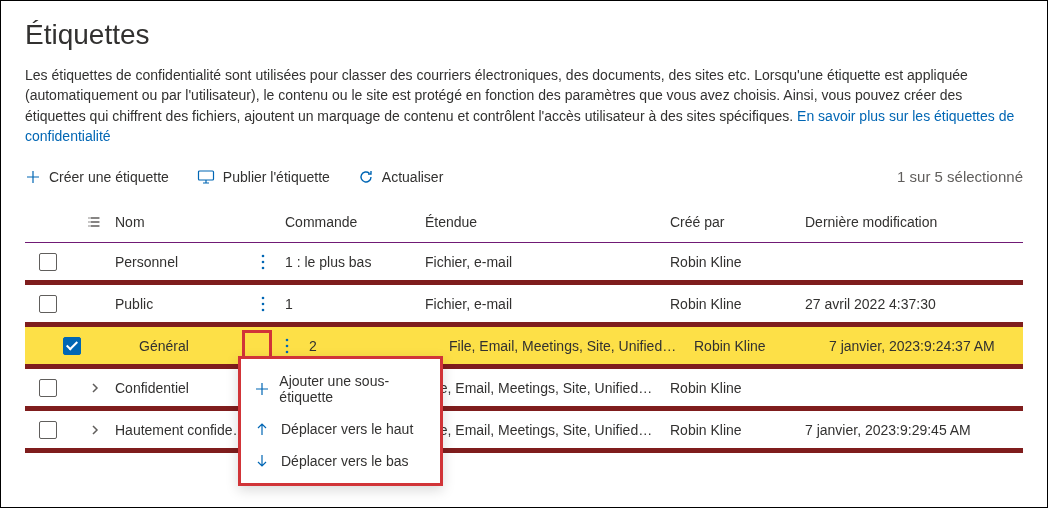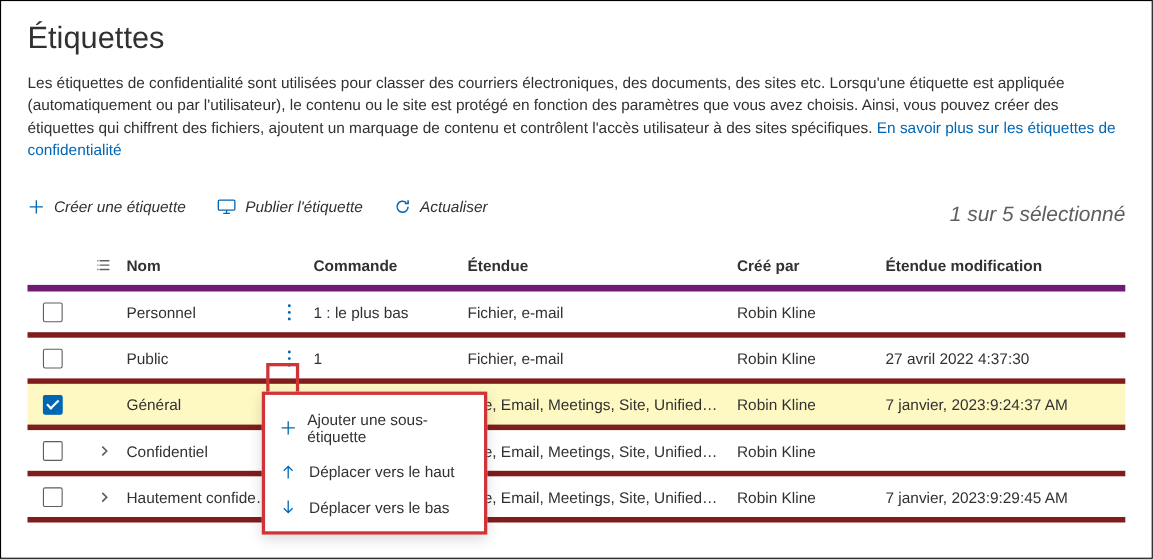--- a/index.html
+++ b/index.html
@@ -30,52 +30,52 @@
   }
   .description a {
     color: #0066b4;
     text-decoration: none;
   }
   .toolbar {
     display: flex;
     align-items: center;
     gap: 28px;
     padding: 4px 0 16px 0;
-    font-style: italic;
   }
   .toolbar-btn {
     display: inline-flex;
     align-items: center;
     gap: 8px;
     color: #323130;
     cursor: pointer;
     font-size: 14px;
   }
   .toolbar-btn .ico { color: #0066b4; display:inline-flex; }
   .spacer { flex: 1; }
-  .sel-count { color: #605e5c; font-size: 19px; margin-top: 17px; }
+  .sel-count { color: #605e5c; font-size: 15px; }
   .table { width: 100%; }
   .thead, .trow {
     display: grid;
     grid-template-columns: 50px 40px 140px 30px 140px 245px 135px 1fr;
     align-items: center;
     min-height: 42px;
   }
   .thead {
-    font-weight: 700;
+    font-weight: 400;
     color: #323130;
-    border-bottom: 6px solid #701a75;
+    border-bottom: 1px solid #701a75;
     font-size: 14px;
   }
   .trow {
     border-bottom: 5px solid #7f1d1d;
     font-size: 14px;
   }
   .trow.selected {
-    background: #fef9c3;
+    background: #fde047;
+    padding-left: 24px;
   }
   .checkbox {
     width: 18px; height: 18px;
     border: 1px solid #605e5c;
     border-radius: 2px;
     margin-left: 14px;
     position: relative;
     cursor: pointer;
   }
   .checkbox.checked {
@@ -183,21 +183,21 @@
     <div class="idx-icon">
       <svg width="14" height="14" viewBox="0 0 14 14">
             <path d="M3 3h8M3 7h8M3 11h8M1 3h0M1 7h0M1 11h0" stroke="currentColor" stroke-width="1.3" stroke-linecap="round"></path>
           </svg>
     </div>
     <div class="cell">Nom</div>
     <div></div>
     <div class="cell">Commande</div>
     <div class="cell">Étendue</div>
     <div class="cell">Créé par</div>
-    <div class="cell">Étendue modification</div>
+    <div class="cell">Dernière modification</div>
   </div>
 
   <div class="trow">
     <div>
           <div class="checkbox"></div>
         </div>
     <div></div>
     <div class="cell">Personnel</div>
     <div class="vdots">
       <svg width="4" height="16" viewBox="0 0 4 16">

